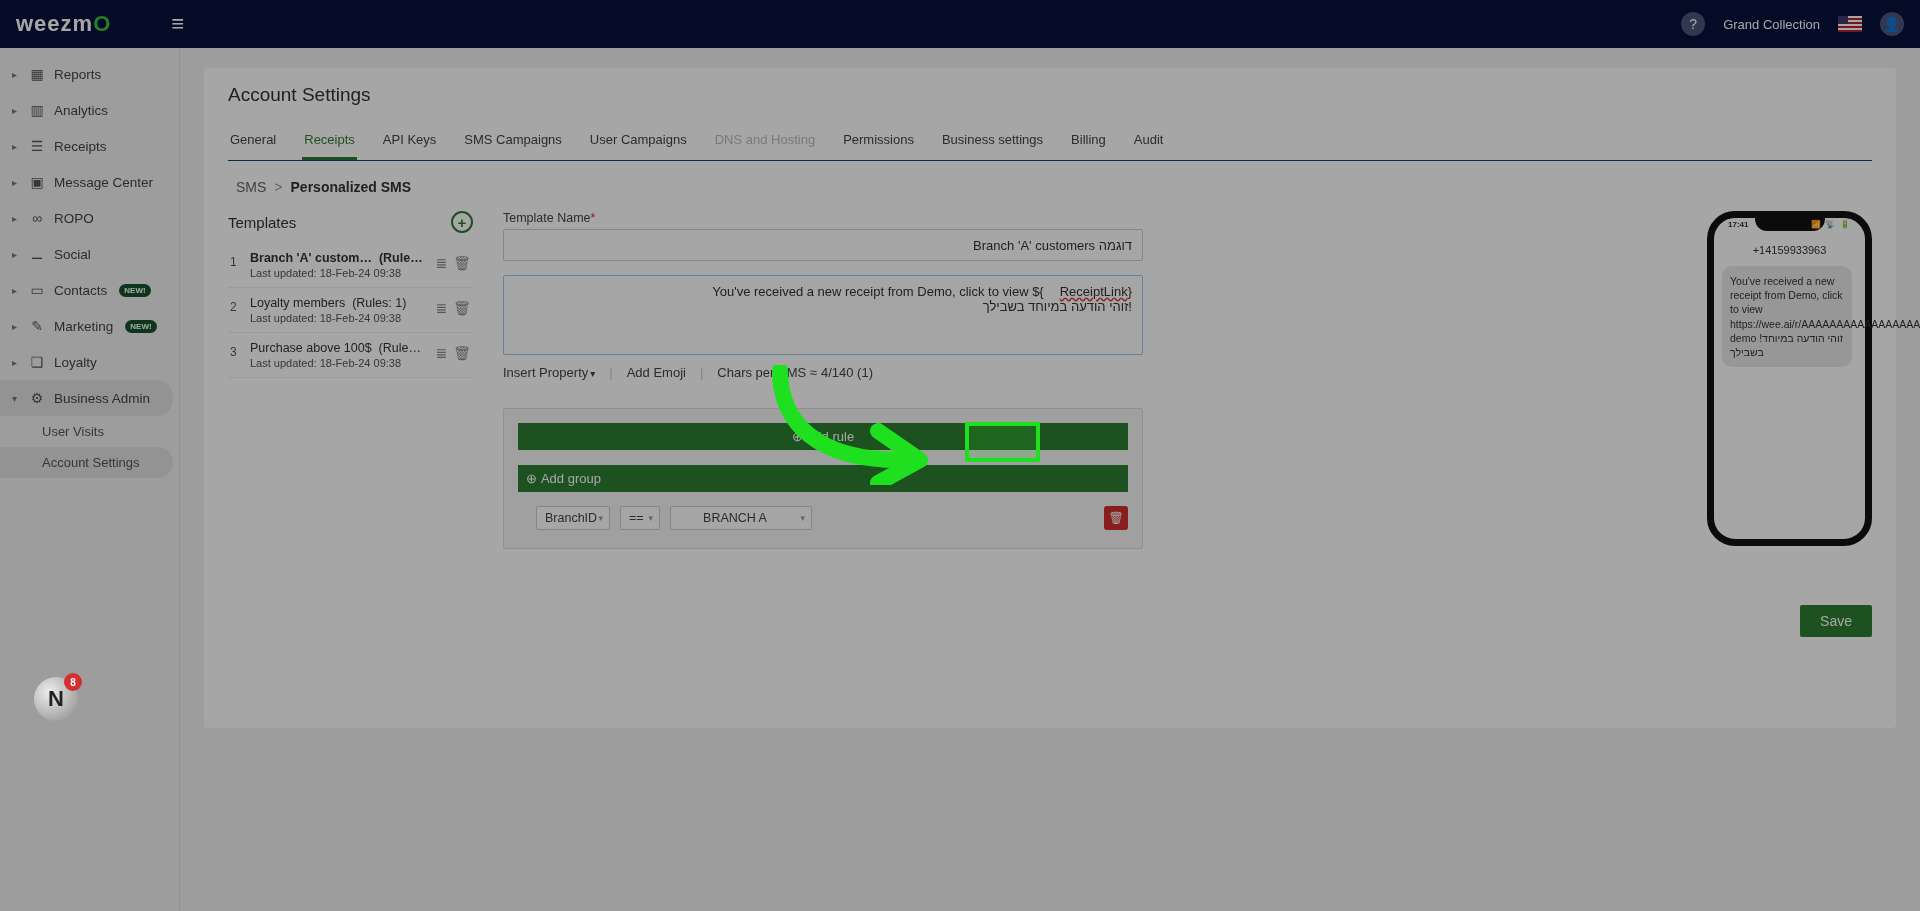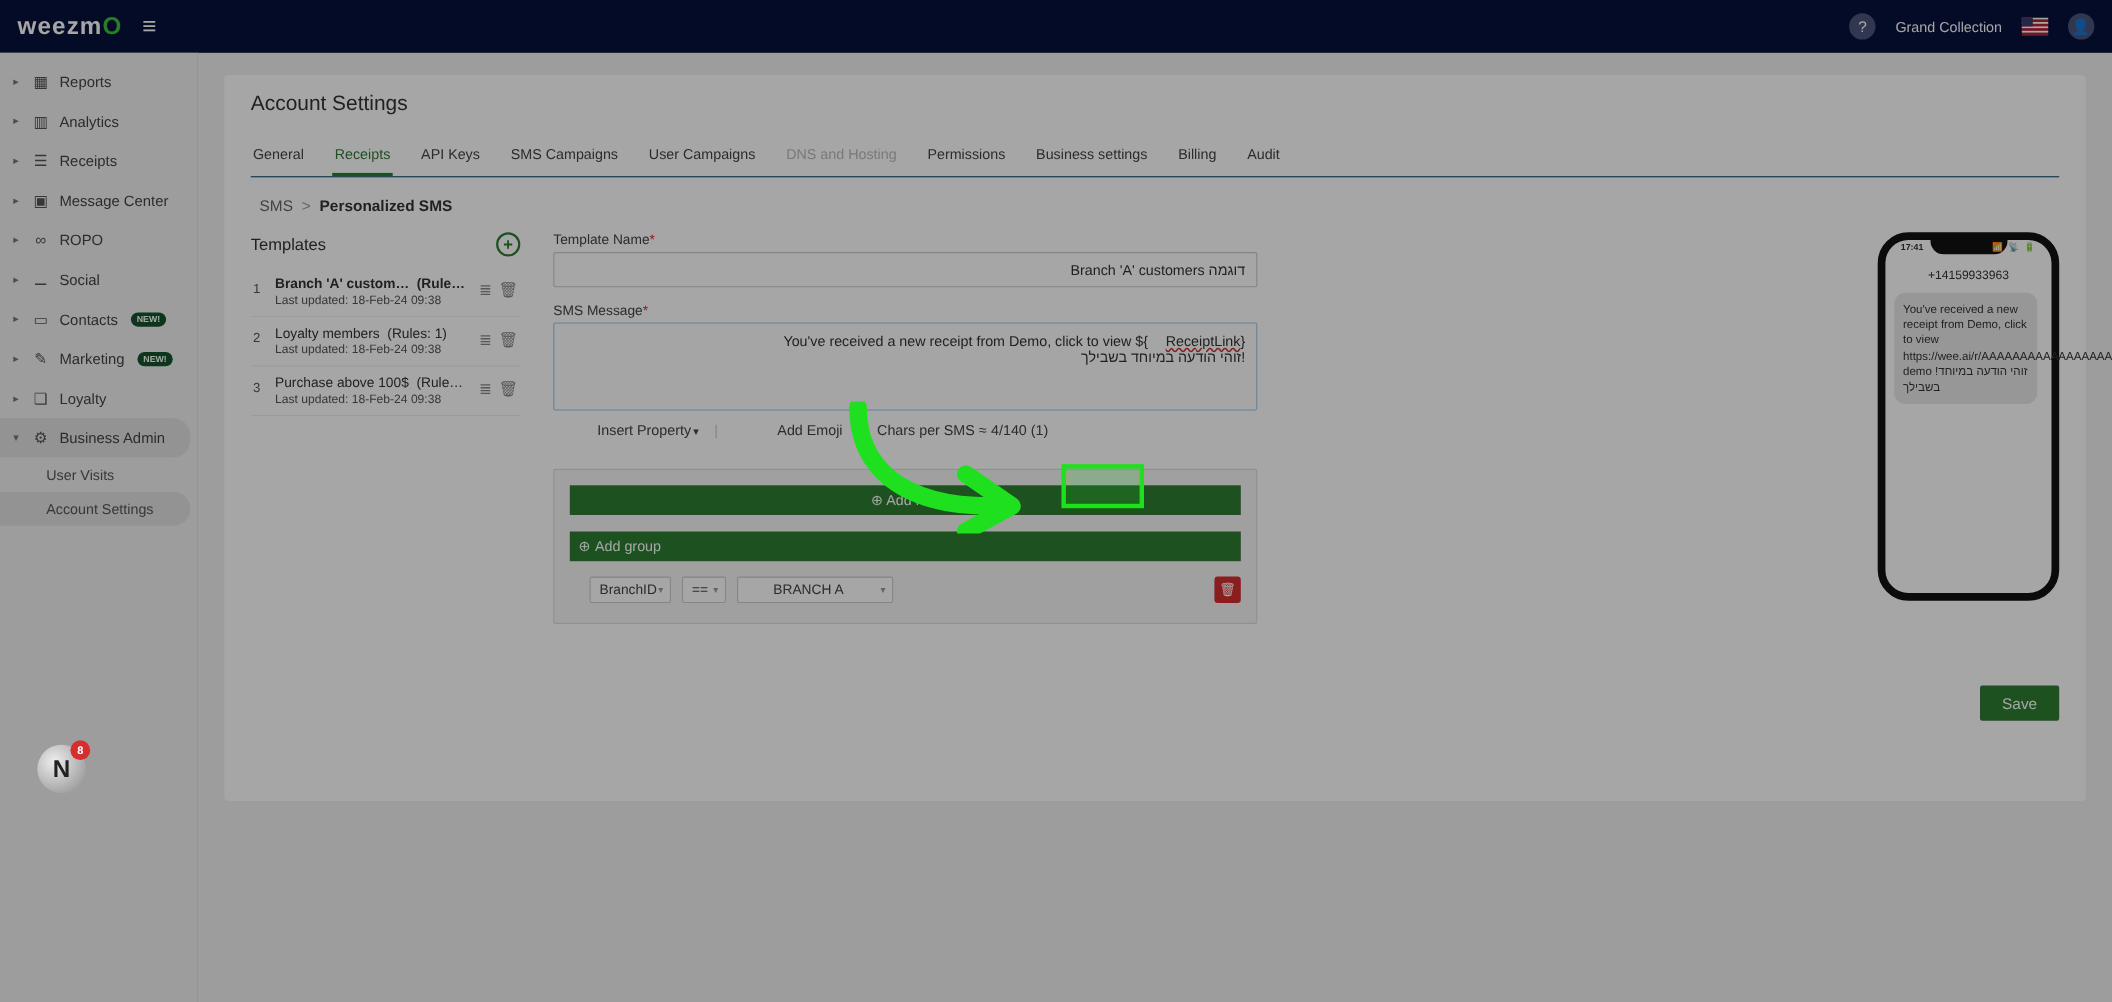--- a/index.html
+++ b/index.html
@@ -15,20 +15,21 @@
   }
 
   
   .appbar {
     height: 48px;
     background: #05123d;
     display: flex;
     align-items: center;
     padding: 0 16px;
     color: #fff;
+    gap: 42px;
   }
   .logo { display: flex; align-items: center; font-size: 22px; font-weight: 600; letter-spacing: 1px; }
   .logo .oc { color: #3fbf3f; }
   .hamburger { margin-left: 18px; cursor: pointer; font-size: 22px; }
   .appbar-right { margin-left: auto; display: flex; align-items: center; gap: 18px; }
   .appbar-right .username { font-size: 13px; }
   .icon-circle {
     width: 24px; height: 24px; border-radius: 50%;
     background: #4a5578; display: flex; align-items: center; justify-content: center;
     font-size: 14px; color: #fff;
@@ -144,21 +145,21 @@
   .req { color: #d32f2f; }
   .text-input, .textarea {
     width: 100%; border: 1px solid #ccc; border-radius: 2px; padding: 8px 10px;
     font-size: 13px; color: #333; background: #fff;
   }
   .text-input { height: 32px; text-align: right; direction: rtl; }
   .textarea { height: 80px; resize: none; text-align: right; background: #fdfdfd; border: 1px solid #9fc7e8; }
   .spell { text-decoration: underline wavy #d32f2f; padding-left: 16px; }
   .editor-toolbar { display: flex; align-items: center; gap: 14px; margin-top: 10px; font-size: 13px; color: #444; }
   .editor-toolbar .sep { color: #ccc; }
-  .editor-toolbar .link { cursor: pointer; margin-left: 40px; }
+  .editor-toolbar .link { cursor: pointer; }
   .chevdown { font-size: 10px; margin-left: 2px; }
 
   
   .rules-box {
     margin-top: 28px; border: 1px solid #ddd; background: #f6f6f6;
     padding: 14px 14px 18px 14px; border-radius: 2px;
     position: relative;
   }
   .rules-actions { display: flex; justify-content: flex-end; gap: 15px; margin-bottom: 14px; flex-direction: column; }
   .btn-addrule {
@@ -389,21 +390,20 @@
                 <span>🗑</span>
               </div>
           </div>
         </div>
 
         <div class="editor-col">
           <div class="field-label"><span>Template Name</span><span class="req">*</span></div>
           <input class="text-input" value="דוגמה Branch 'A' customers" style="">
 
           <div style="height:14px"></div>
-          <div class="field-label"><span>SMS Message</span><span class="req">*</span></div>
           <div class="textarea" dir="rtl" style="direction:ltr;text-align:right;">
             <span>You've received a new receipt from Demo, click to view ${</span><span class="spell">ReceiptLink</span><span>}</span><br>
             <span dir="rtl">!זוהי הודעה במיוחד בשבילך</span>
           </div>
 
           <div class="editor-toolbar">
             <span class="link"><span>Insert Property</span><span class="chevdown">▾</span></span>
             <span class="sep">|</span>
             <span class="link">Add Emoji</span>
             <span class="sep">|</span>

